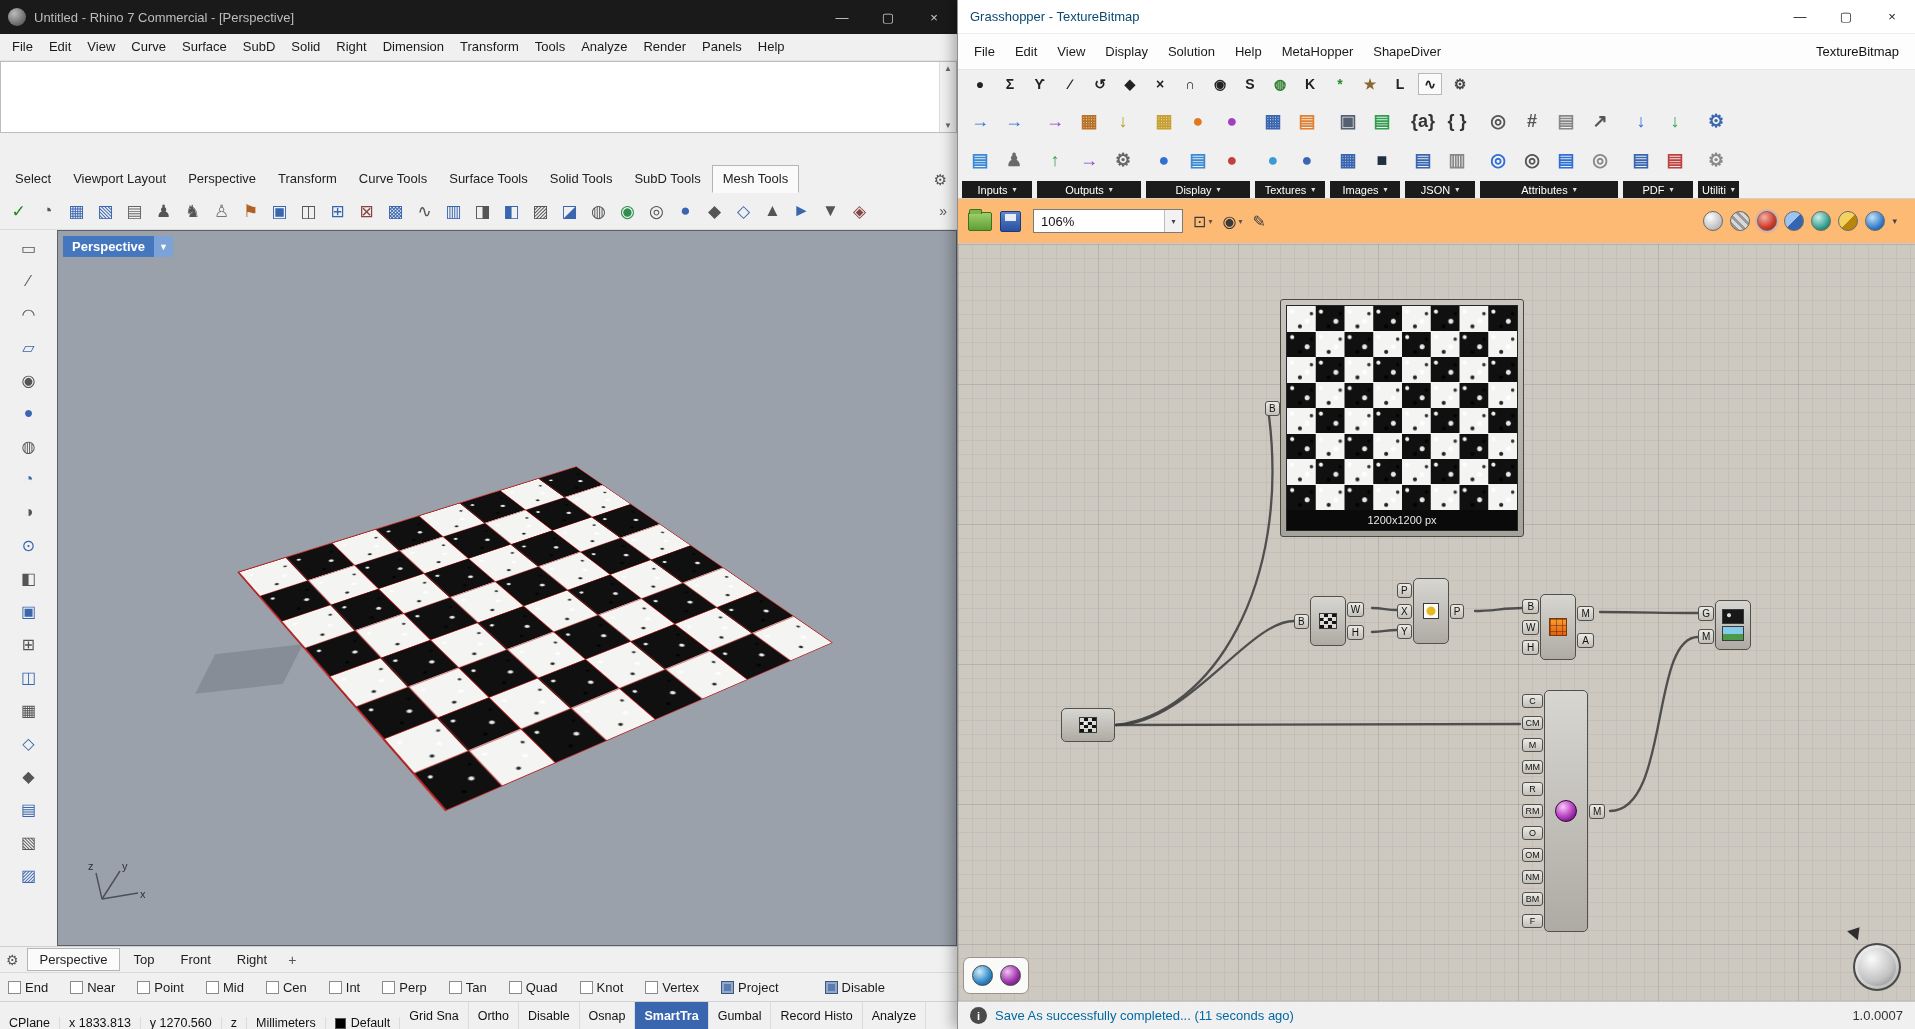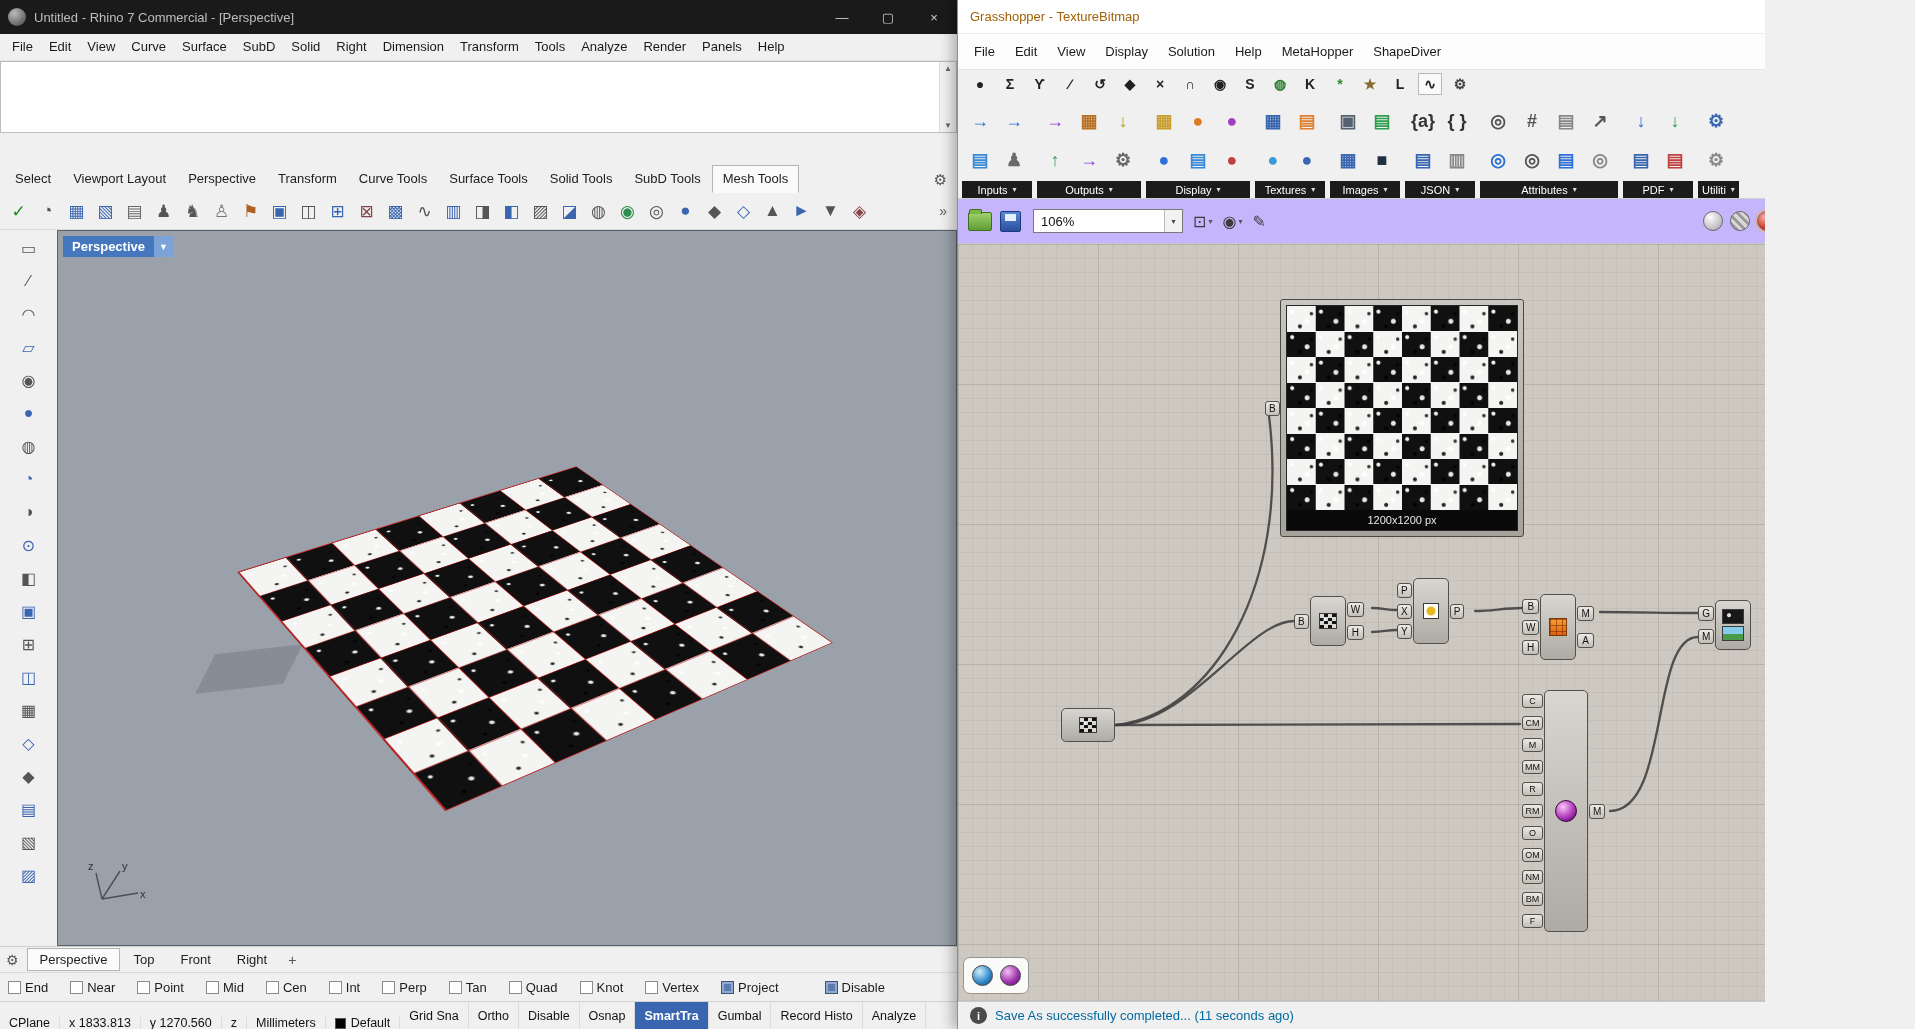--- a/index.html
+++ b/index.html
@@ -1,18 +1,18 @@
 <!DOCTYPE html>
 <html><head>
 <meta charset="utf-8">
 <style>
   * { box-sizing: border-box; margin: 0; padding: 0; }
   html,body { width:1915px; height:1029px; overflow:hidden; }
   body { font-family:"Liberation Sans", sans-serif; font-size:13px; color:#111; background:#f0f0f0; }
-  .screen { position:relative; width:1765px; height:1029px; overflow:hidden; background:#f0f0f0; }
+  .screen { position:relative; width:1915px; height:1029px; overflow:hidden; background:#f0f0f0; }
 
   
   .rhino { position:absolute; left:0; top:0; width:957px; height:1029px; background:#f0f0f0; }
   .r-titlebar { position:absolute; left:0; top:0; right:0; height:34px; background:#1a1a1a; color:#c9c9c9; display:flex; align-items:center; padding-left:8px; }
   .r-appicon { width:18px; height:18px; border-radius:50%; background:radial-gradient(circle at 35% 30%, #bbb, #666 70%, #333); margin-right:8px; flex:0 0 auto; }
   .r-title { font-size:13px; color:#bdbdbd; white-space:nowrap; }
   .winbtns { margin-left:auto; display:flex; height:100%; }
   .winbtn { width:46px; height:100%; display:flex; align-items:center; justify-content:center; font-size:13px; }
   .winbtns.dark .winbtn { color:#cfcfcf; }
   .winbtns.light .winbtn { color:#222; }
@@ -76,37 +76,37 @@
 
   .r-status { position:absolute; left:0; top:1001px; right:0; height:28px; background:#f0f0f0; border-top:1px solid #d2d2d2; display:flex; align-items:stretch; font-size:12.5px; }
   .seg { display:flex; align-items:center; padding:0 9px; border-right:1px solid #dcdcdc; white-space:nowrap; color:#111;margin-top:15px; }
   .seg .swatch { width:11px; height:11px; background:#000; border:1px solid #555; margin-right:5px; }
   .pane-item { display:flex; align-items:center; padding:0 9px; border-right:1px solid #dcdcdc; white-space:nowrap; color:#111; }
   .pane-item.active { background:#3a66b0; color:#fff; font-weight:bold; }
 
   
   .gh { position:absolute; left:957px; top:0; width:958px; height:1029px; background:#f0f0f0; border-left:1px solid #8e8e8e; box-shadow:-5px 0 12px rgba(0,0,0,.28); }
   .g-titlebar { position:absolute; left:0; top:0; right:0; height:34px; background:#fff; display:flex; align-items:center; padding-left:12px; border-bottom:1px solid #ececec; }
-  .g-title { color:#a16207; font-size:13px; }
+  .g-title { color:#0c4a6e; font-size:13px; }
   .g-menubar { position:absolute; left:0; top:34px; right:0; height:36px; background:#fdfdfd; display:flex; align-items:center; padding-left:6px; border-bottom:1px solid #e6e6e6; }
   .g-menubar .menu-item { padding:0 10px; }
   .g-docsel { margin-left:auto; padding-right:16px; color:#111; }
 
   .g-tabs { position:absolute; left:0; top:70px; right:0; height:28px; background:#f0f0f0; display:flex; align-items:center; padding-left:10px; }
   .g-tab { min-width:24px; height:22px; display:flex; align-items:center; justify-content:center; font-size:14px; font-weight:bold; margin-right:6px; border:1px solid transparent; }
   .g-tab.active { background:#fafafa; border:1px solid #b8b8b8; }
 
   .g-ribbon { position:absolute; left:0; top:98px; right:0; height:101px; background:#f0f0f0; border-bottom:1px solid #cfcfcf; display:flex; align-items:stretch; padding:3px 4px 0; overflow:hidden; }
   .g-group { display:flex; flex-direction:column; margin-right:5px; }
   .g-icons { flex:1; display:grid; grid-template-rows:repeat(2, 1fr); grid-auto-flow:column; gap:0 2px; padding:1px 2px; }
   .g-ic { width:32px; height:38px; display:flex; align-items:center; justify-content:center; font-size:18px; font-weight:bold; }
   .g-grouplabel { height:17px; background:#1b1b1b; color:#fff; font-size:11px; display:flex; align-items:center; justify-content:center; gap:5px; padding:0 4px; white-space:nowrap; }
   .g-grouplabel .dn { font-size:8px; color:#ddd; }
 
-  .g-ctoolbar { position:absolute; left:0; top:199px; right:0; height:45px; background:#c4b5fd; border-bottom:1px solid #c9c9c9; display:flex; align-items:center; padding:0 10px; }
+  .g-ctoolbar { position:absolute; left:0; top:199px; right:0; height:45px; background:#fdba74; border-bottom:1px solid #c9c9c9; display:flex; align-items:center; padding:0 10px; }
   .ct-folder { width:24px; height:19px; background:linear-gradient(#9ed06a,#5f9e35); border:1px solid #3e6e20; border-radius:2px; position:relative; margin-right:8px; }
   .ct-folder:before { content:""; position:absolute; left:0; top:-4px; width:11px; height:4px; background:#7ab648; border:1px solid #3e6e20; border-bottom:none; border-radius:2px 2px 0 0; }
   .ct-save { width:21px; height:21px; background:linear-gradient(#5b86d6,#2a4f9e); border:1px solid #1c3a78; border-radius:2px; position:relative; margin-right:12px; }
   .ct-save:before { content:""; position:absolute; left:4px; top:2px; right:4px; height:7px; background:#e8eef8; }
   .ct-zoom { width:150px; height:24px; background:#fff; border:1px solid #7a7a7a; display:flex; align-items:center; padding-left:7px; margin-right:10px; }
   .ct-zoom .zv { flex:1; }
   .ct-zoom .za { width:18px; height:100%; border-left:1px solid #bbb; display:flex; align-items:center; justify-content:center; font-size:8px; color:#444; background:#f2f2f2; }
   .ct-gicon { display:flex; align-items:center; margin-right:10px; color:#3a3a3a; font-size:16px; }
   .ct-gicon .dd { font-size:8px; color:#555; margin-left:2px; }
   .ct-right { margin-left:auto; display:flex; align-items:center; gap:7px; padding-right:8px; }

